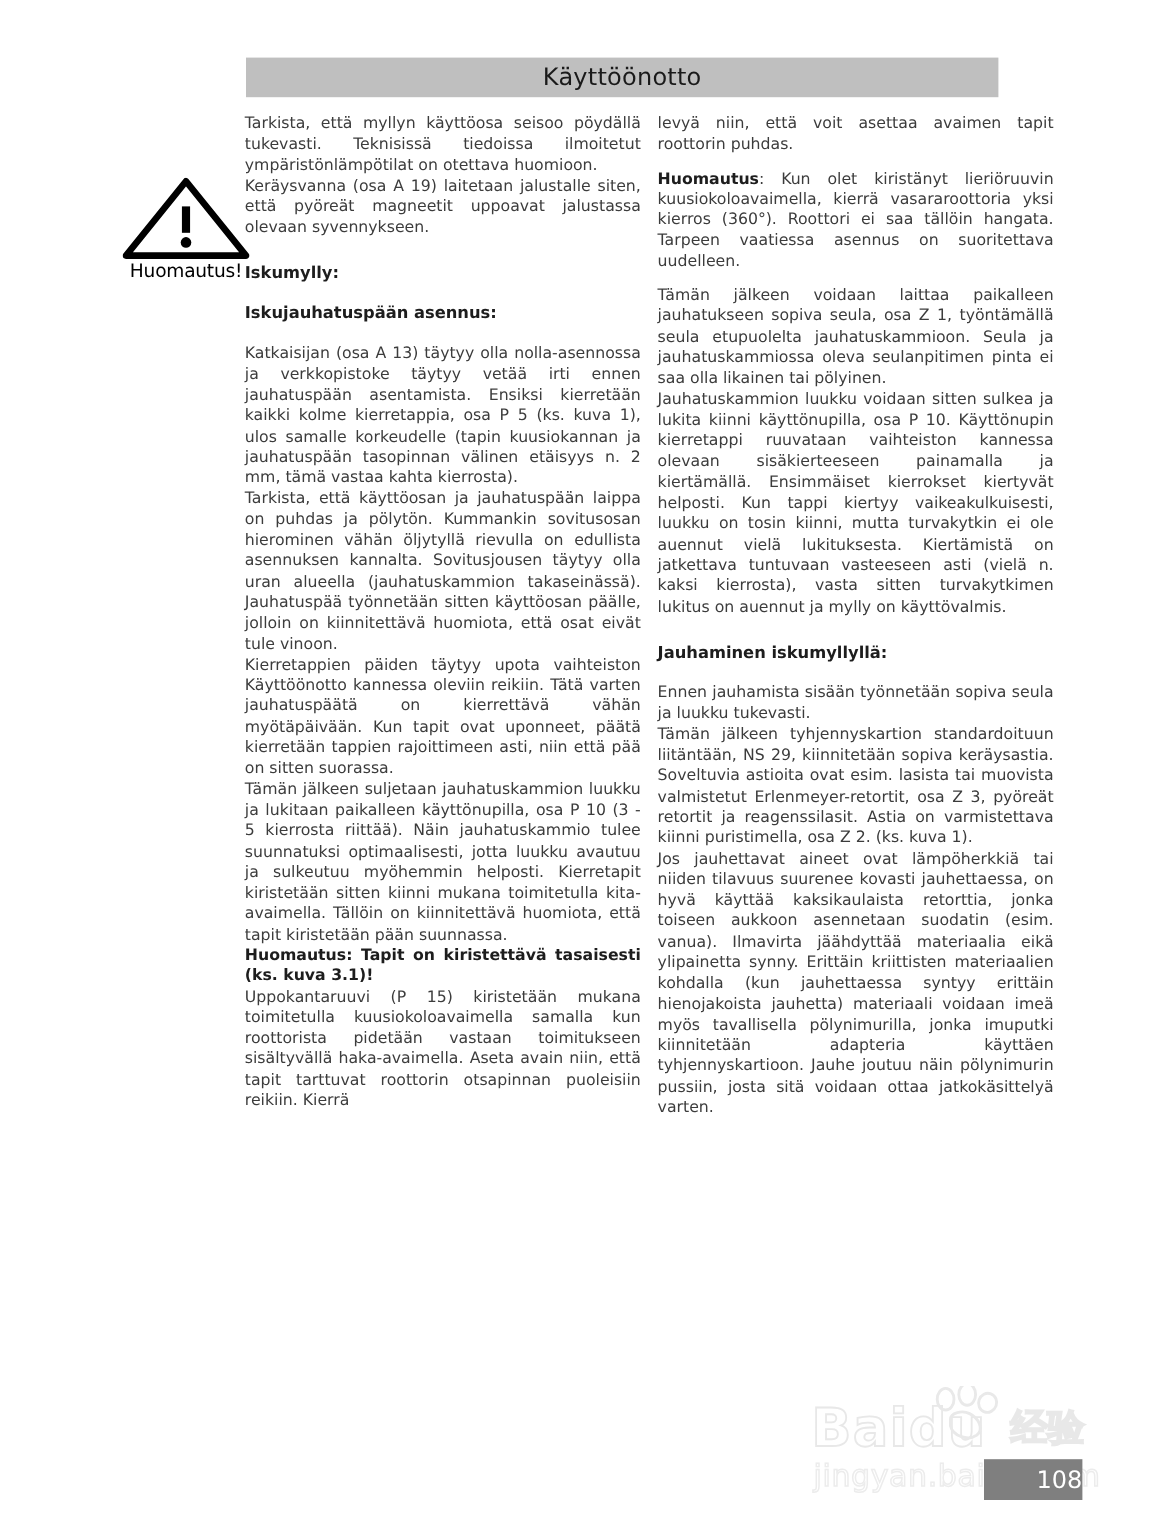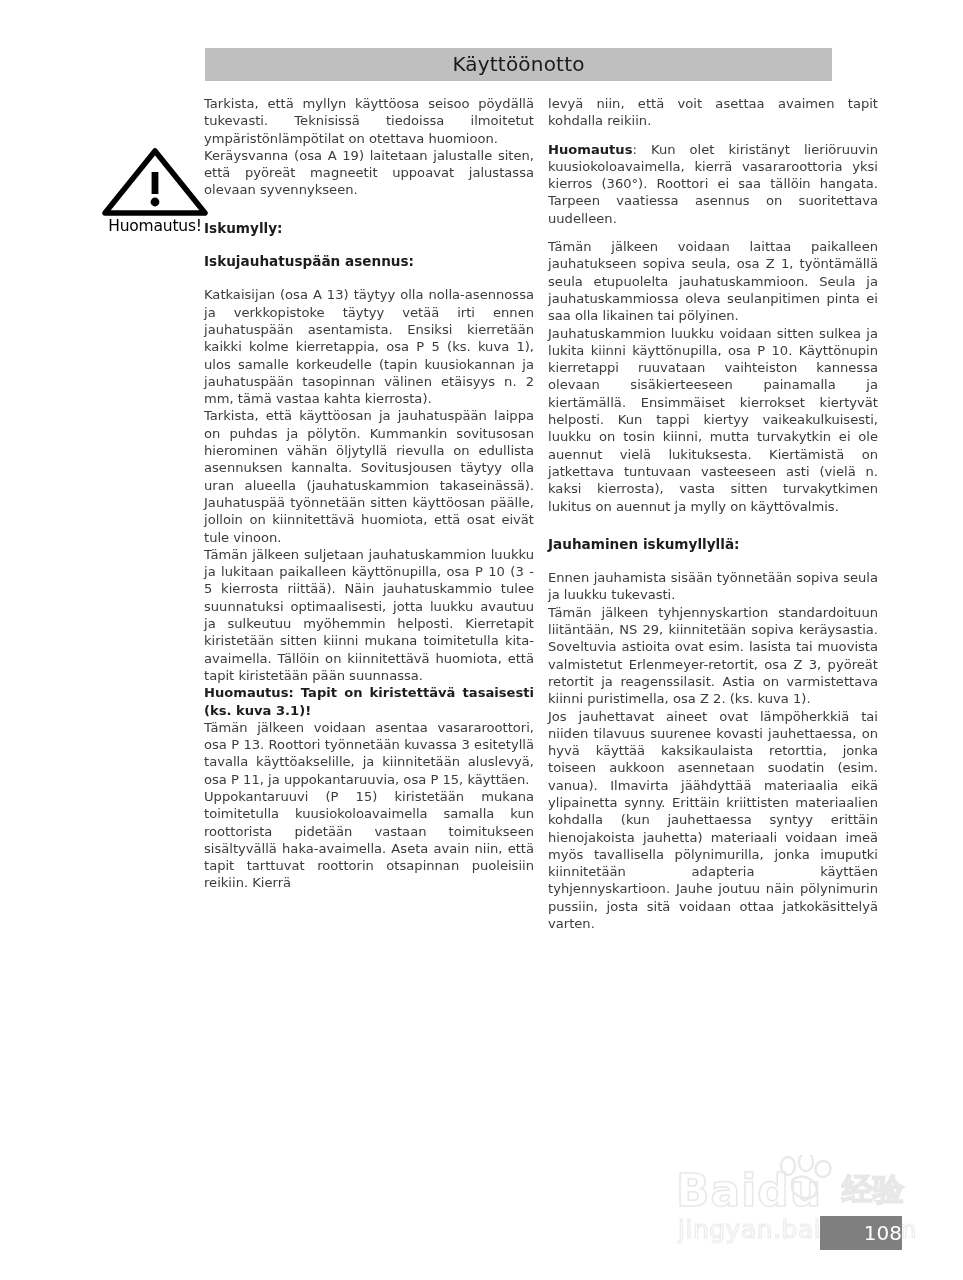--- a/index.html
+++ b/index.html
@@ -188,28 +188,28 @@
     <div class="warn-label">Huomautus!</div>
   </div>
 
   <div class="col col-left">
     <p>Tarkista, että myllyn käyttöosa seisoo pöydällä tukevasti. Teknisissä tiedoissa ilmoitetut ympäristönlämpötilat on otettava huomioon.</p>
     <p>Keräysvanna (osa A 19) laitetaan jalustalle siten, että pyöreät magneetit uppoavat jalustassa olevaan syvennykseen.</p>
     <h3 class="sub gap-lg">Iskumylly:</h3>
     <h3 class="sub gap-md">Iskujauhatuspään asennus:</h3>
     <p class="gap-md">Katkaisijan (osa A 13) täytyy olla nolla-asennossa ja verkkopistoke täytyy vetää irti ennen jauhatuspään asentamista. Ensiksi kierretään kaikki kolme kierretappia, osa P 5 (ks. kuva 1), ulos samalle korkeudelle (tapin kuusiokannan ja jauhatuspään tasopinnan välinen etäisyys n. 2 mm, tämä vastaa kahta kierrosta).</p>
     <p>Tarkista, että käyttöosan ja jauhatuspään laippa on puhdas ja pölytön. Kummankin sovitusosan hierominen vähän öljytyllä rievulla on edullista asennuksen kannalta. Sovitusjousen täytyy olla uran alueella (jauhatuskammion takaseinässä). Jauhatuspää työnnetään sitten käyttöosan päälle, jolloin on kiinnitettävä huomiota, että osat eivät tule vinoon.</p>
+    <p>Kierretappien päiden täytyy upota vaihteiston Käyttöönotto kannessa oleviin reikiin. Tätä varten jauhatuspäätä on kierrettävä vähän myötäpäivään. Kun tapit ovat uponneet, päätä kierretään tappien rajoittimeen asti, niin että pää on sitten suorassa.</p>
     <p>Tämän jälkeen suljetaan jauhatuskammion luukku ja lukitaan paikalleen käyttönupilla, osa P 10 (3 - 5 kierrosta riittää). Näin jauhatuskammio tulee suunnatuksi optimaalisesti, jotta luukku avautuu ja sulkeutuu myöhemmin helposti. Kierretapit kiristetään sitten kiinni mukana toimitetulla kita-avaimella. Tällöin on kiinnitettävä huomiota, että tapit kiristetään pään suunnassa.</p>
     <p class="b noj">Huomautus: Tapit on kiristettävä tasaisesti (ks. kuva 3.1)!</p>
-    <p>Tämän jälkeen voidaan asentaa vasararoottori, osa P 13. Roottori työnnetään kuvassa 3 esitetyllä tavalla käyttöakselille, ja kiinnitetään aluslevyä, osa P 11, ja uppokantaruuvia, osa P 15, käyttäen.</p>
     <p>Uppokantaruuvi (P 15) kiristetään mukana toimitetulla kuusiokoloavaimella samalla kun roottorista pidetään vastaan toimitukseen sisältyvällä haka-avaimella. Aseta avain niin, että tapit tarttuvat roottorin otsapinnan puoleisiin reikiin. Kierrä</p>
   </div>
 
   <div class="col col-right">
-    <p>levyä niin, että voit asettaa avaimen tapit kohdalla reikiin.</p>
+    <p>levyä niin, että voit asettaa avaimen tapit roottorin puhdas.</p>
     <p class="gap-sm"><span class="b">Huomautus</span><span>:   Kun olet kiristänyt lieriöruuvin kuusiokoloavaimella, kierrä vasararoottoria yksi kierros (360°). Roottori ei saa tällöin hangata. Tarpeen vaatiessa asennus on suoritettava uudelleen.</span></p>
     <p class="gap-sm">Tämän jälkeen voidaan laittaa paikalleen jauhatukseen sopiva seula, osa Z 1, työntämällä seula etupuolelta jauhatuskammioon. Seula ja jauhatuskammiossa oleva seulanpitimen pinta ei saa olla likainen tai pölyinen.</p>
     <p>Jauhatuskammion luukku voidaan sitten sulkea ja lukita kiinni käyttönupilla, osa P 10. Käyttönupin kierretappi ruuvataan vaihteiston kannessa olevaan sisäkierteeseen painamalla ja kiertämällä. Ensimmäiset kierrokset kiertyvät helposti. Kun tappi kiertyy vaikeakulkuisesti, luukku on tosin kiinni, mutta turvakytkin ei ole auennut vielä lukituksesta. Kiertämistä on jatkettava tuntuvaan vasteeseen asti (vielä n. kaksi kierrosta), vasta sitten turvakytkimen lukitus on auennut ja mylly on käyttövalmis.</p>
     <h3 class="sub gap-lg">Jauhaminen iskumyllyllä:</h3>
     <p class="gap-md">Ennen jauhamista sisään työnnetään sopiva seula ja luukku tukevasti.</p>
     <p>Tämän jälkeen tyhjennyskartion standardoituun liitäntään, NS 29, kiinnitetään sopiva keräysastia. Soveltuvia astioita ovat esim. lasista tai muovista valmistetut Erlenmeyer-retortit, osa Z 3, pyöreät retortit ja reagenssilasit. Astia on varmistettava kiinni puristimella, osa Z 2. (ks. kuva 1).</p>
     <p>Jos jauhettavat aineet ovat lämpöherkkiä tai niiden tilavuus suurenee kovasti jauhettaessa, on hyvä käyttää kaksikaulaista retorttia, jonka toiseen aukkoon asennetaan suodatin (esim. vanua). Ilmavirta jäähdyttää materiaalia eikä ylipainetta synny. Erittäin kriittisten materiaalien kohdalla (kun jauhettaessa syntyy erittäin hienojakoista jauhetta) materiaali voidaan imeä myös tavallisella pölynimurilla, jonka imuputki kiinnitetään adapteria käyttäen tyhjennyskartioon. Jauhe joutuu näin pölynimurin pussiin, josta sitä voidaan ottaa jatkokäsittelyä varten.</p>
   </div>
 
   <div class="watermark">

